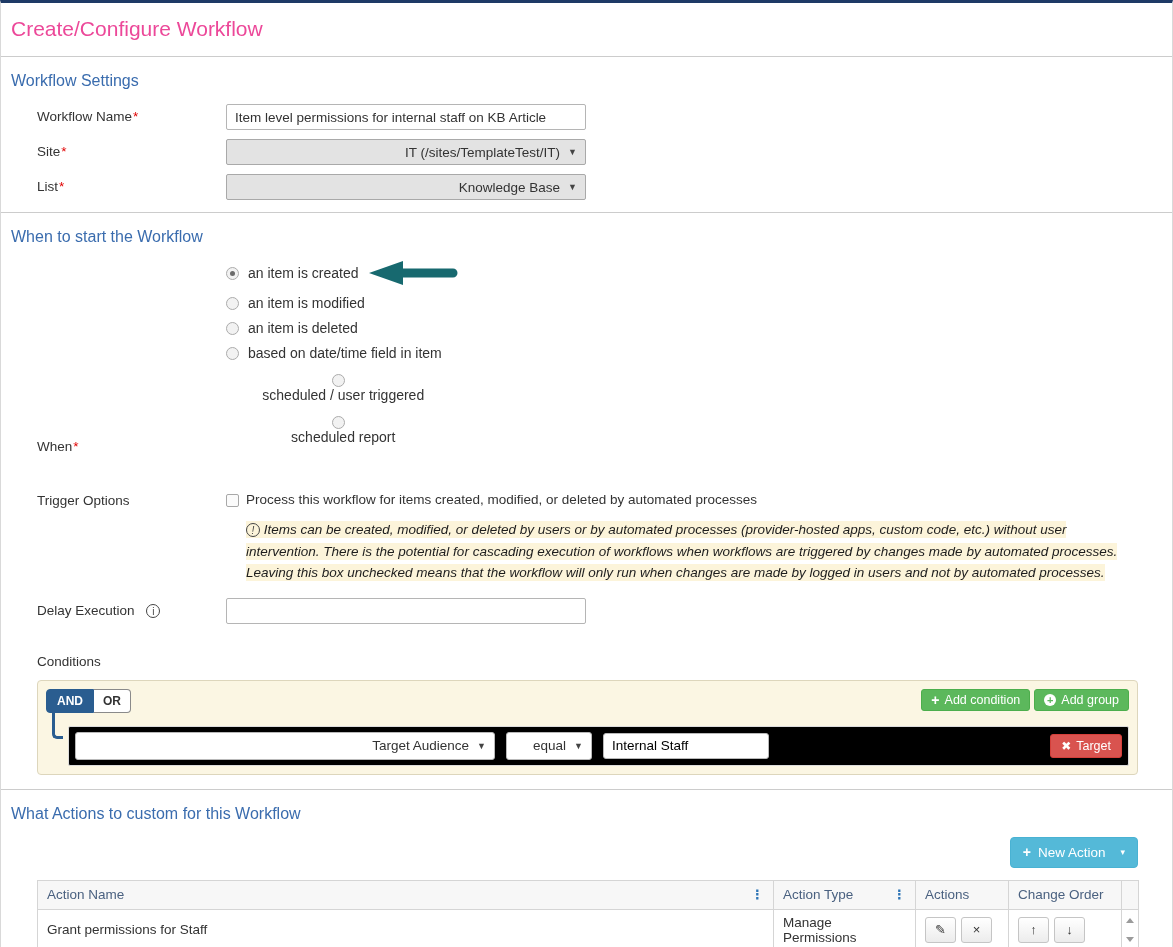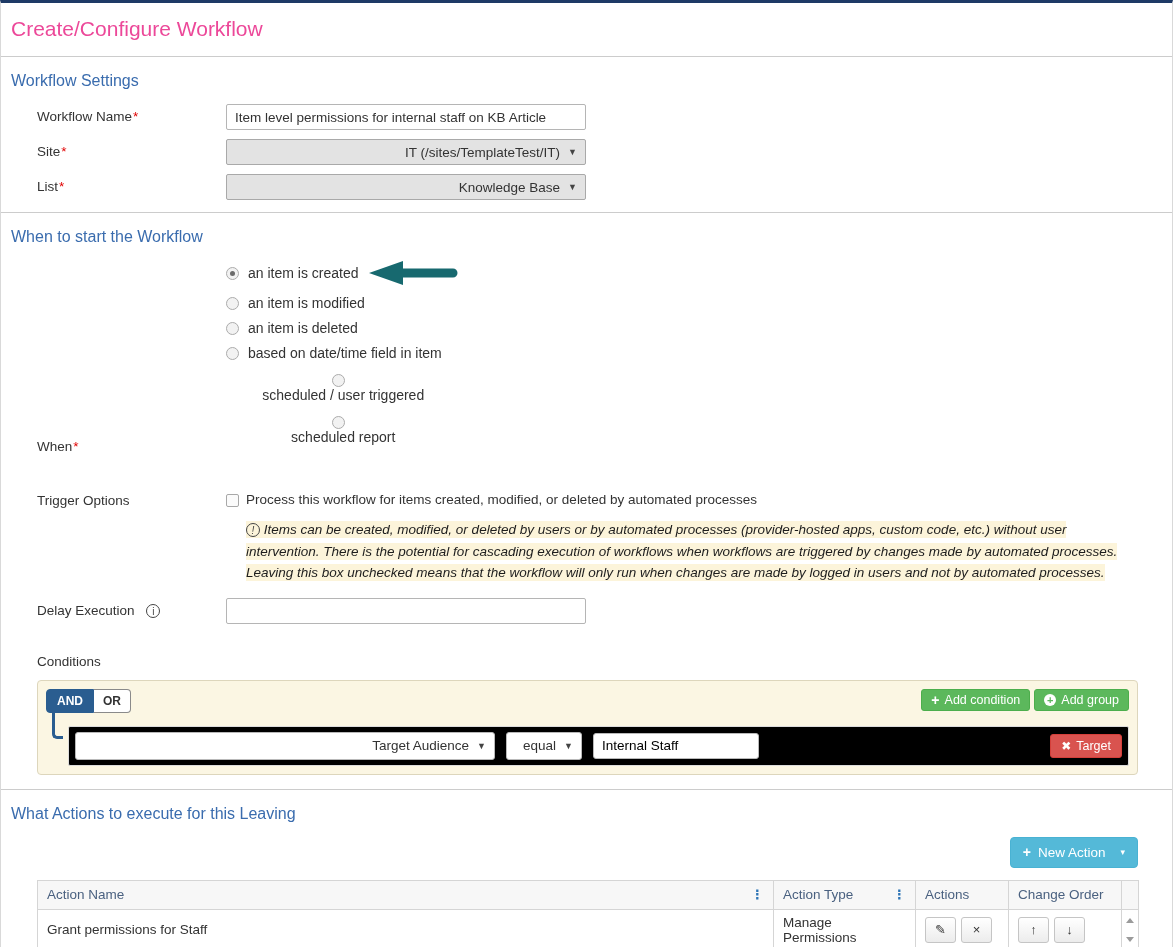--- a/index.html
+++ b/index.html
@@ -49,21 +49,21 @@
   .green-btns { display:flex; gap:4px; }
   .btn-green { background:#5cb85c; border:1px solid #4cae4c; color:#fff; font-size:12.5px; border-radius:3px;
                padding:3px 9px; display:inline-flex; align-items:center; gap:5px; cursor:pointer; font-family:inherit; }
   .plus-bold { font-weight:bold; font-size:14px; line-height:12px; }
   .circle-plus { width:12px; height:12px; background:#fff; border-radius:50%; color:#5cb85c; font-weight:bold;
                  font-size:11px; line-height:12px; text-align:center; display:inline-block; }
   .connector { position:absolute; left:14px; top:31px; width:11px; height:27px;
                border-left:3px solid #2a5d90; border-bottom:3px solid #2a5d90; border-bottom-left-radius:5px; }
   .cond-row { margin-left:22px; background:#000000; border:1px solid #dcdcdc; border-radius:2px; padding:5px 6px;
               display:flex; gap:11px; align-items:center; }
-  .sel.field { width:420px; } .sel.op { width:76px;padding-left:16px; }
+  .sel.field { width:420px; } .sel.op { width:86px;padding-left:16px; }
   .cond-val { width:166px; height:26px; border:1px solid #b9b9b9; border-radius:3px; padding:0 8px;
               font-size:13.5px; font-family:inherit; }
   .btn-delete { margin-left:auto; background:#d9534f; border:1px solid #d43f3a; color:#fff; font-size:12.5px;
                 border-radius:3px; padding:4px 10px; display:inline-flex; align-items:center; gap:5px; cursor:pointer; font-family:inherit; }
   
   .actions-wrap { margin:0 26px; width:1101px; }
   .new-action-row { display:flex; justify-content:flex-end; margin:2px 0 12px 0; }
   .btn-newaction { background:#54b9d8; border:1px solid #49b2d3; color:#fff; font-size:13.5px; border-radius:4px;
                    padding:7px 12px; display:inline-flex; align-items:center; gap:7px; cursor:pointer; font-family:inherit; }
   .btn-newaction .caret { color:#fff; }
@@ -230,21 +230,21 @@
         <button class="btn-delete">
           <span class="icon-sm">✖</span>
           <span>Target</span>
         </button>
       </div>
     </div>
   </div>
   <div class="divider" style="margin-top:14px;"></div>
 
   <div class="pad">
-    <h2 class="section-heading">What Actions to execute for this Leaving</h2>
+    <h2 class="section-heading">What Actions to custom for this Workflow</h2>
 
     <div class="actions-wrap">
       <div class="new-action-row">
         <button class="btn-newaction">
           <span class="plus-bold">+</span>
           <span>New Action</span>
           <span class="caret">▾</span>
         </button>
       </div>
 

